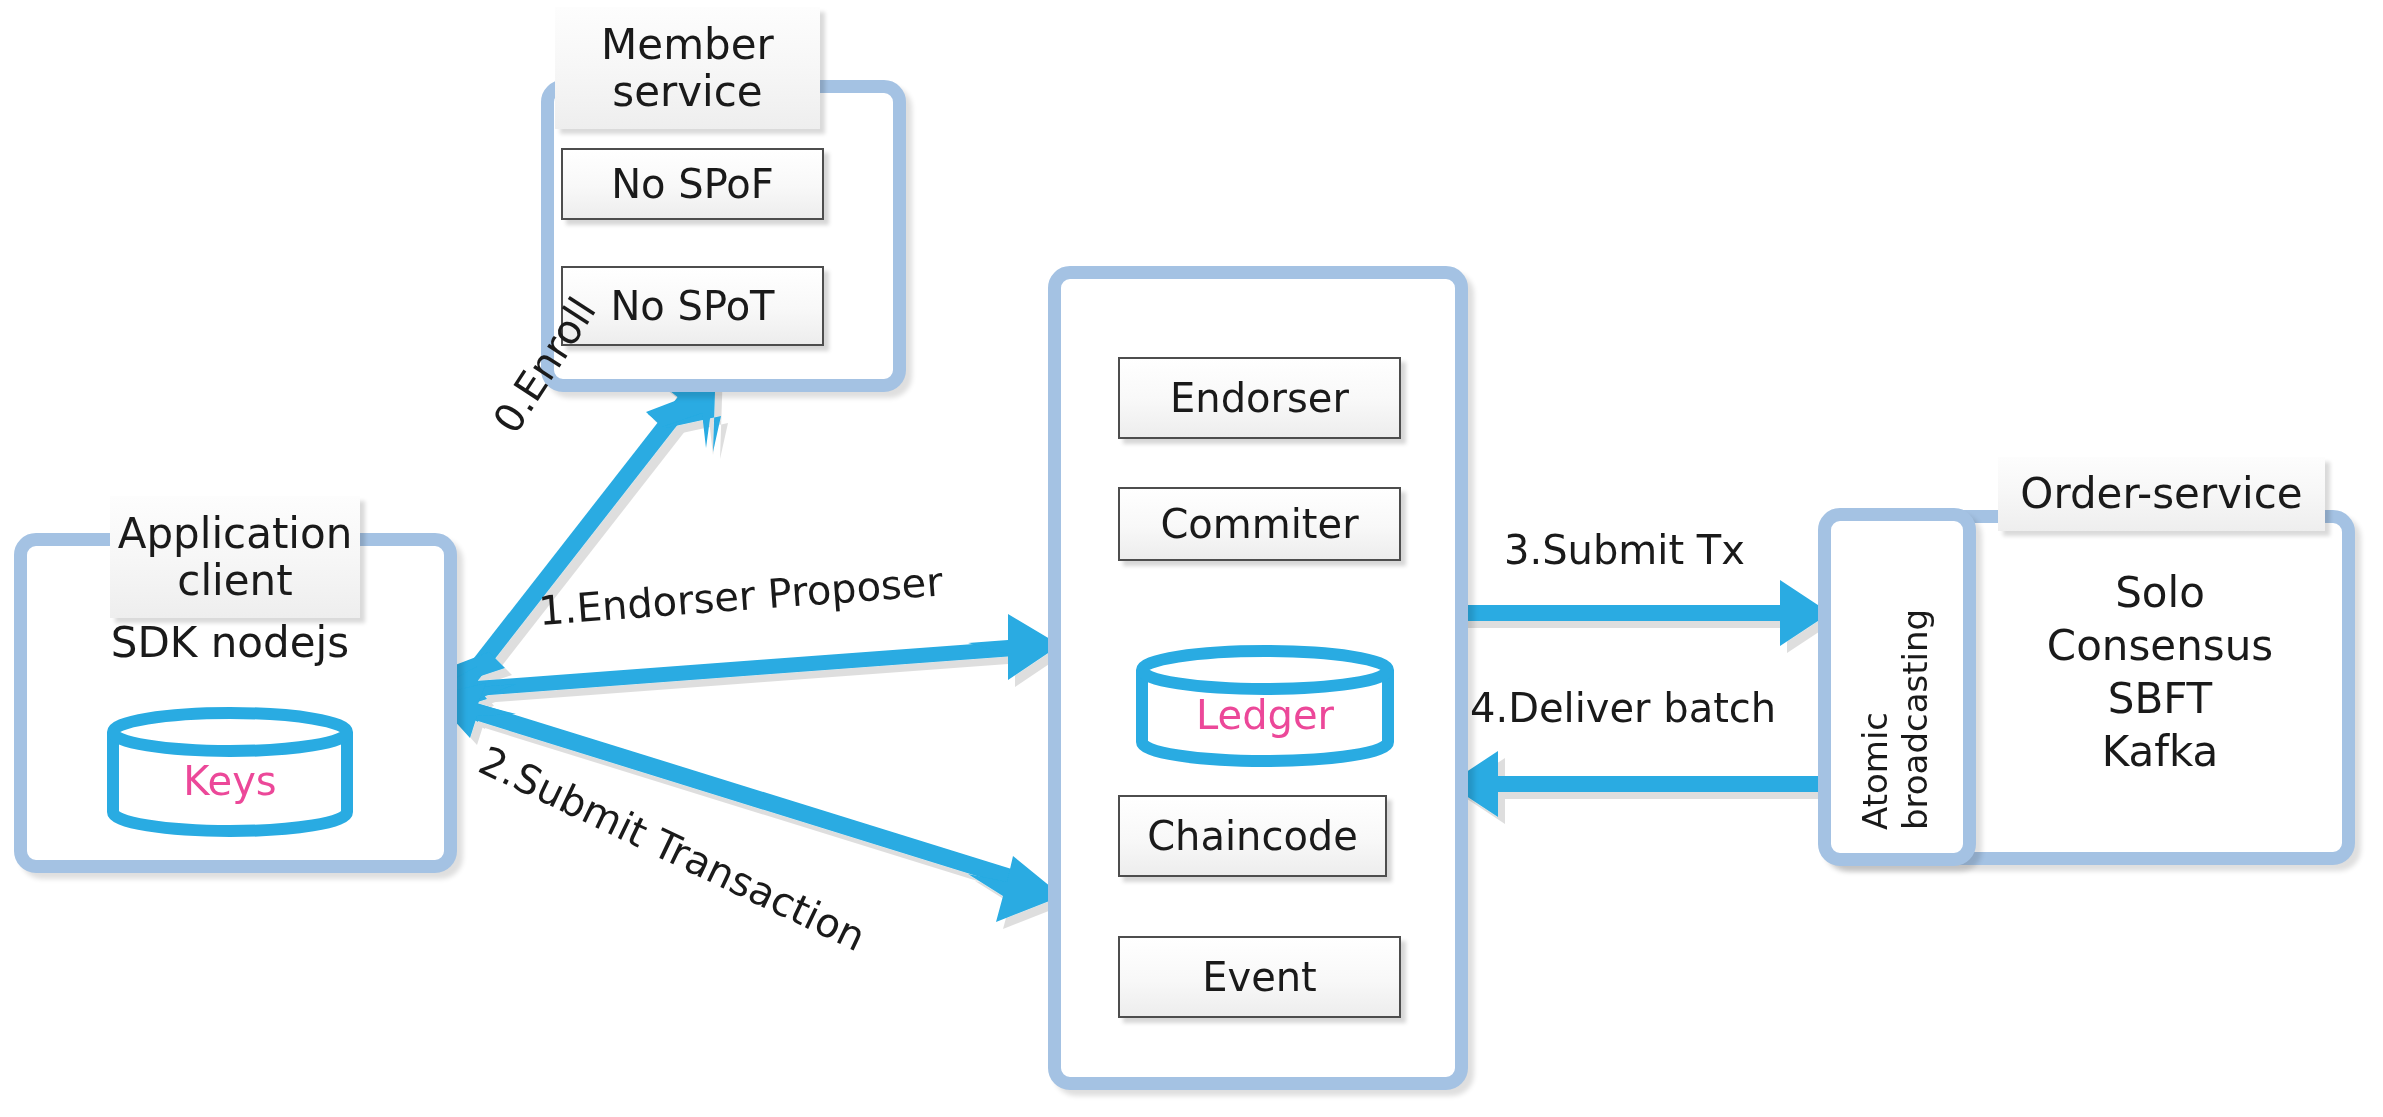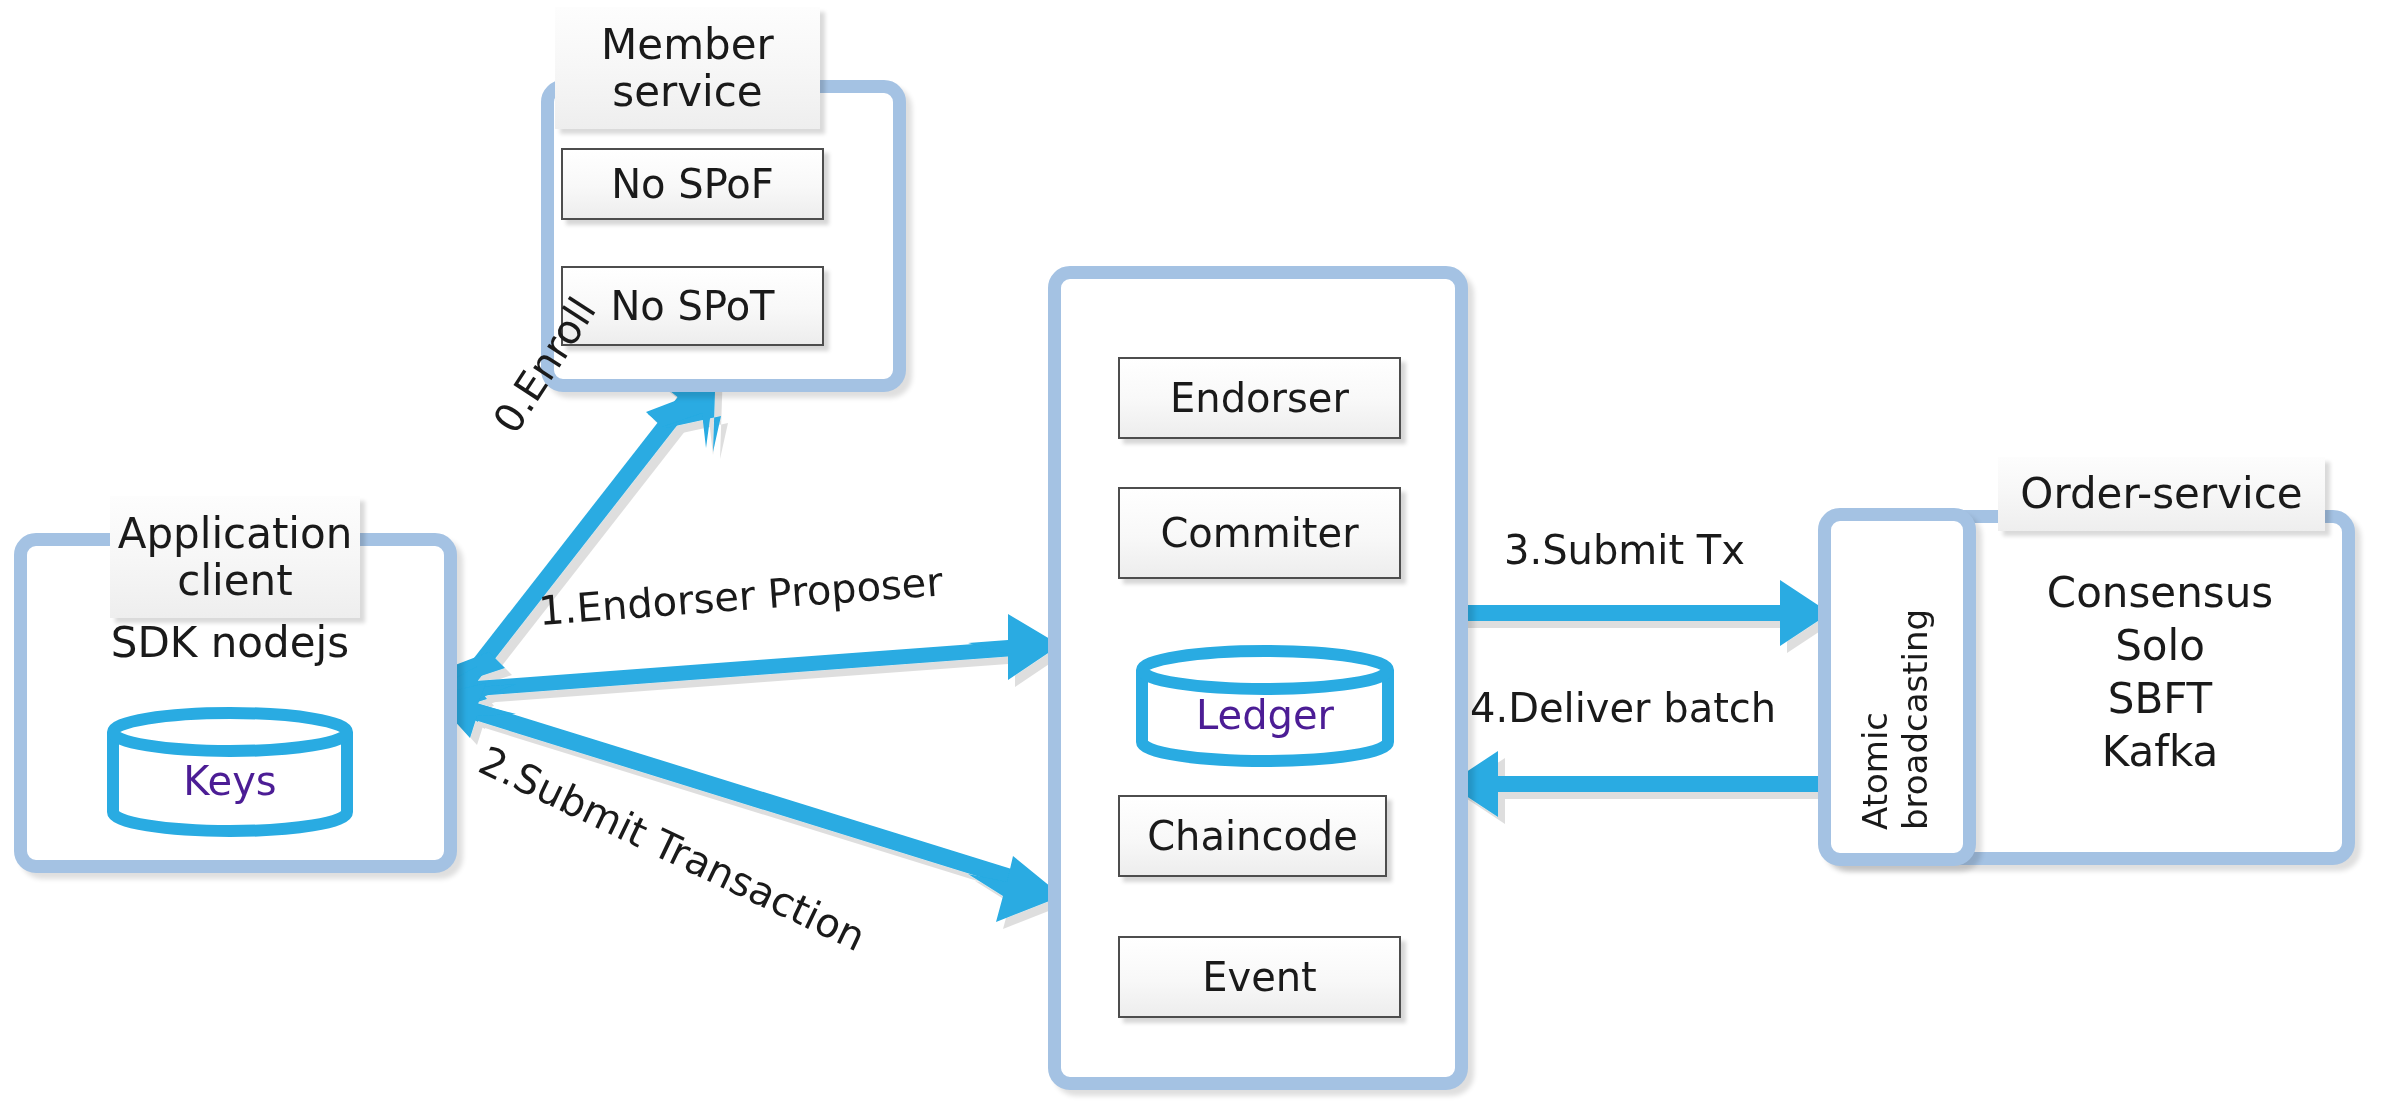--- a/index.html
+++ b/index.html
@@ -84,21 +84,21 @@
     position: absolute;
     left: 0;
     top: 0;
     overflow: visible;
   }
   .cylinder .cyl-label {
     position: absolute;
     left: 0;
     right: 0;
     text-align: center;
-    color: #4c1d95;
+    color: #ec4899;
     z-index: 2;
   }
 
   
   .arrow-label {
     position: absolute;
     color: #1a1a1a;
     white-space: nowrap;
     z-index: 7;
   }
@@ -122,21 +122,21 @@
   #keys-cyl         { left: 105px;  top: 712px; width: 250px;  height: 120px; }
 
   #member-box       { left: 541px;  top: 80px;  width: 365px;  height: 312px; }
   #member-title     { left: 555px;  top: 7px;   width: 265px;  height: 122px; font-size: 42px; }
   #no-spof-box      { left: 561px;  top: 148px; width: 263px;  height: 72px; font-size: 40px; }
   #no-spot-box      { left: 561px;  top: 266px; width: 263px;  height: 80px; font-size: 40px; }
 
   #peer-box         { left: 1048px; top: 266px; width: 420px;  height: 824px; }
   #peer-title       { left: 1082px; top: 245px; width: 290px;  height: 76px;  font-size: 42px; }
   #endorser-box     { left: 1118px; top: 357px; width: 283px;  height: 82px;  font-size: 40px; }
-  #commiter-box     { left: 1118px; top: 487px; width: 283px;  height: 92px;  font-size: 40px; }
+  #commiter-box     { left: 1118px; top: 487px; width: 283px;  height: 74px;  font-size: 40px; }
   #ledger-cyl       { left: 1134px; top: 650px; width: 262px;  height: 112px; }
   #chaincode-box    { left: 1118px; top: 795px; width: 269px;  height: 82px;  font-size: 40px; }
   #event-box        { left: 1118px; top: 936px; width: 283px;  height: 82px;  font-size: 40px; }
 
   #atomic-box       { left: 1818px; top: 508px; width: 158px;  height: 358px; }
   #atomic-label     { left: 1855px; top: 830px; font-size: 34px; }
 
   #order-box        { left: 1822px; top: 510px; width: 533px;  height: 355px; }
   #order-title      { left: 1998px; top: 457px; width: 327px;  height: 74px;  font-size: 42px; }
   #order-list       { left: 1995px; top: 567px; width: 330px;  font-size: 42px; }
@@ -265,22 +265,22 @@
 
   <div class="component-box" id="chaincode-box">Chaincode</div>
 
   <div class="component-box" id="event-box">Event</div>
 
   <div class="container-box" id="order-box"></div>
 
   <div class="title-plaque" id="order-title">Order-service</div>
 
   <div class="plain-text" id="order-list">
+    <div>Solo</div>
     <div>Consensus</div>
-    <div>Solo</div>
     <div>SBFT</div>
     <div>Kafka</div>
   </div>
 
   <div class="container-box" id="atomic-box" style="z-index:6;"></div>
 
   <div class="vertical-label" id="atomic-label" style="z-index:7;">
     <div>Atomic</div>
     <div>broadcasting</div>
   </div>

